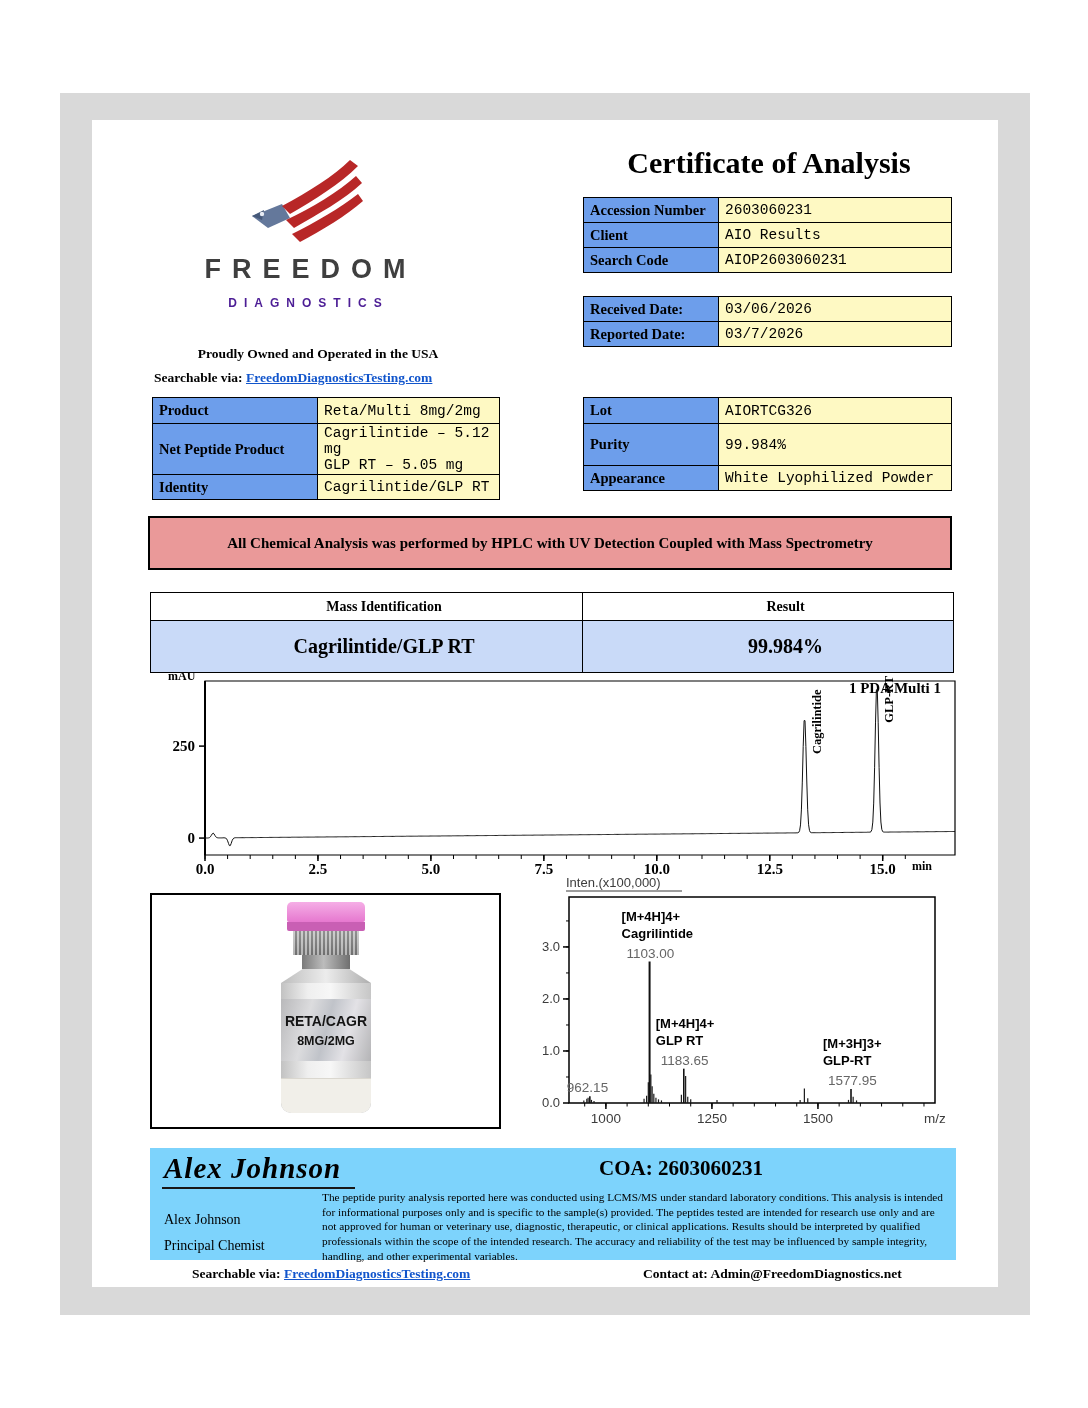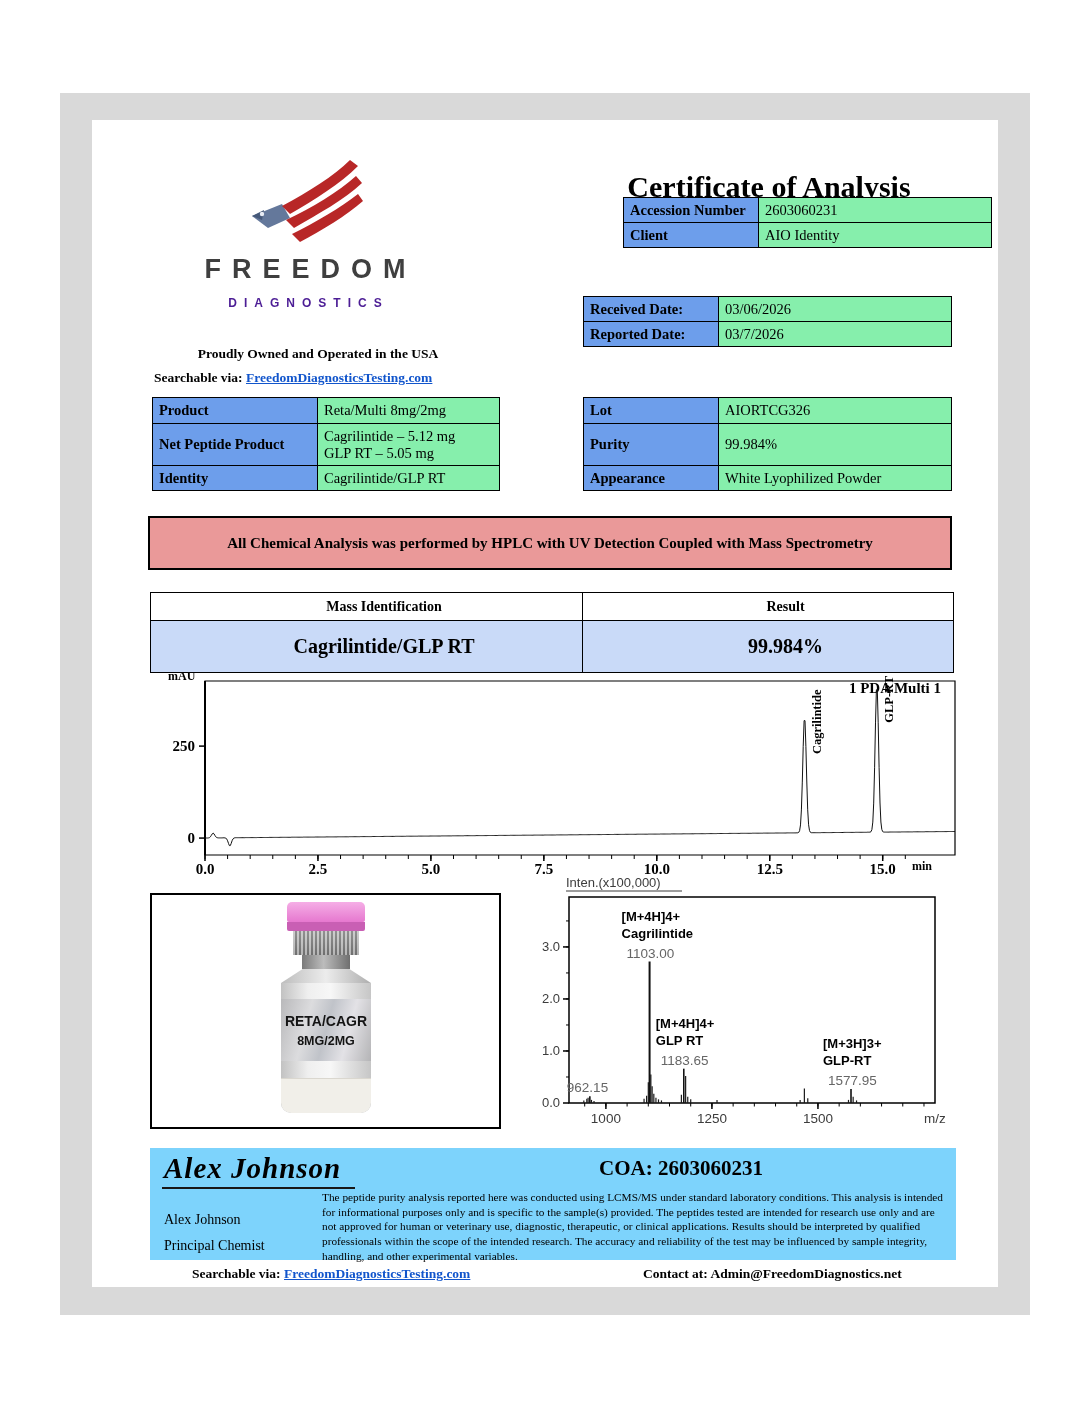--- a/index.html
+++ b/index.html
@@ -17,21 +17,21 @@
   .tagline{font-weight:700;font-size:13.5px;text-align:center;}
   .searchline{font-weight:700;font-size:13.5px;}
   .searchline a{color:#1155cc;text-decoration:underline;font-weight:700;}
 
   .doc-title{font-weight:700;font-size:30px;text-align:center;}
 
   
   table.coa{border-collapse:collapse;table-layout:fixed;width:100%;}
   table.coa td{border:1.6px solid #000;padding:1px 6px;font-size:14.5px;vertical-align:middle;}
   table.coa td.lbl{background:#6d9eeb;font-weight:700;}
-  table.coa td.val{background:#86efac;white-space:pre-line;}
+  table.coa td.val{background:#fef9c3;white-space:pre-line;font-family:Liberation Mono, monospace;}
 
   .banner{background:#ea9999;border:2px solid #000;display:flex;align-items:center;justify-content:center;}
   .banner span{font-weight:700;font-size:15px;text-align:right;}
 
   table.mass{border-collapse:collapse;table-layout:fixed;width:100%;}
   table.mass td{border:1.8px solid #000;text-align:center;vertical-align:middle;padding-left:36px;}
   table.mass td.hdr{background:#fff;font-weight:700;font-size:14px;height:25px;}
   table.mass td.res{background:#c9daf8;font-weight:700;font-size:20px;height:49px;}
 
   
@@ -83,35 +83,39 @@
       <path d="M54,78 C78,66 102,52 120,38 L125,45 C108,60 84,74 62,86 Z" fill="#b82727"></path>
     </svg>
     <div class="abs logo-name" style="left:76px;top:134px;width:274px;">FREEDOM</div>
     <div class="abs logo-sub" style="left:76px;top:176px;width:274px;">DIAGNOSTICS</div>
     <div class="abs tagline" style="left:86px;top:226px;width:280px;">Proudly Owned and Operated in the USA</div>
     <div class="abs searchline" style="left:62px;top:250px;">
       <span>Searchable via:</span>
       <a href="#">FreedomDiagnosticsTesting.com</a>
     </div>
 
-    <div class="abs doc-title" style="left:457px;top:26px;width:440px;margin-top:24px;">Certificate of Analysis</div>
-
-    <table class="abs coa" style="left:491px;top:77px;width:369px;margin-left:40px;">
+    <div class="abs doc-title" style="left:457px;top:26px;width:440px;">Certificate of Analysis</div>
+
+    <table class="abs coa" style="left:491px;top:77px;width:369px;">
       <colgroup>
           <col style="width:135px">
           <col>
         </colgroup>
       <tbody>
           <tr style="height:25px">
         <td class="lbl">Accession Number</td>
         <td class="val">2603060231</td>
           </tr>
       <tr style="height:25px">
         <td class="lbl">Client</td>
-        <td class="val">AIO Identity</td>
+        <td class="val">AIO Results</td>
+          </tr>
+      <tr style="height:25px">
+        <td class="lbl">Search Code</td>
+        <td class="val">AIOP2603060231</td>
           </tr>
     </tbody>
       </table>
 
     <table class="abs coa" style="left:491px;top:176px;width:369px;">
       <colgroup>
           <col style="width:135px">
           <col>
         </colgroup>
       <tbody>

